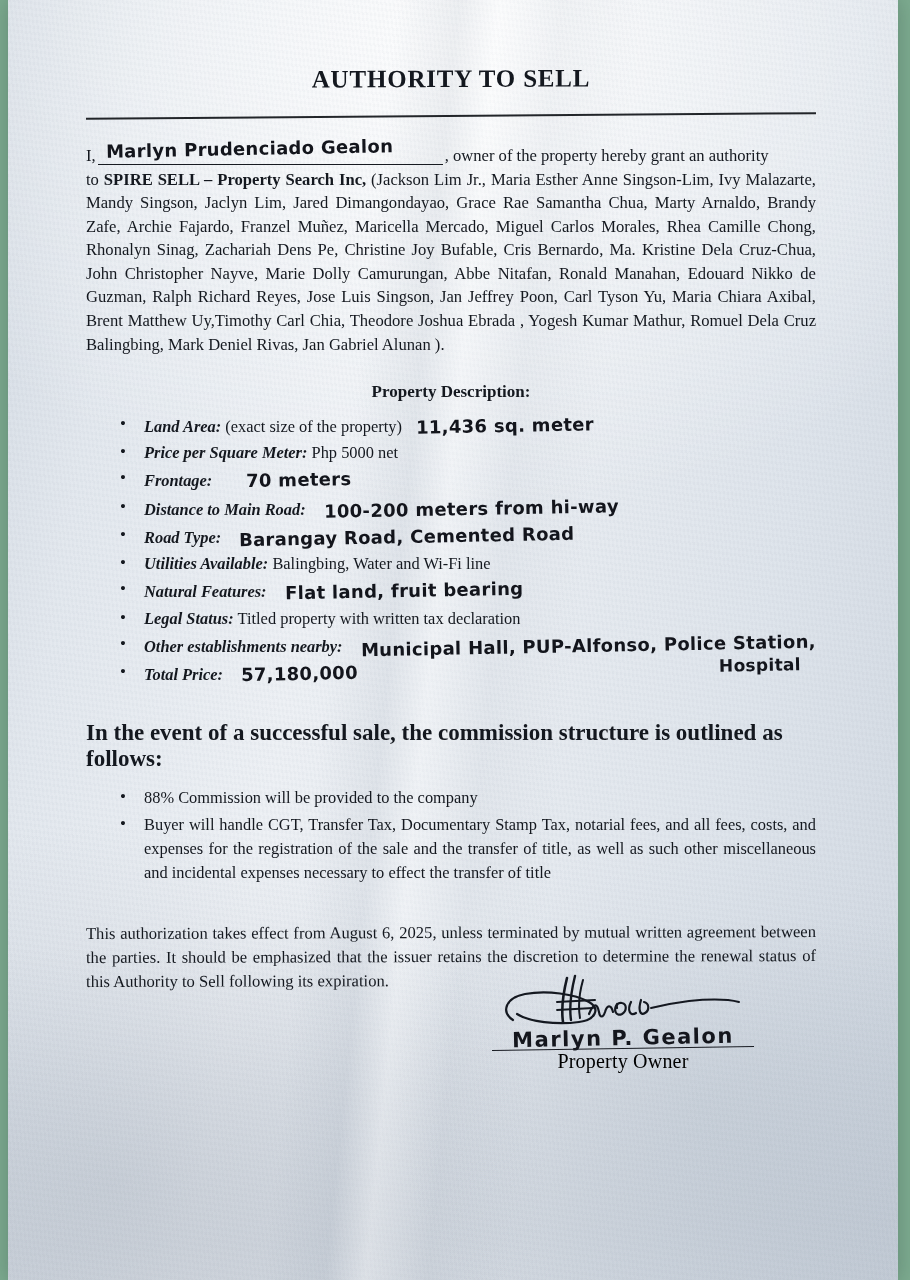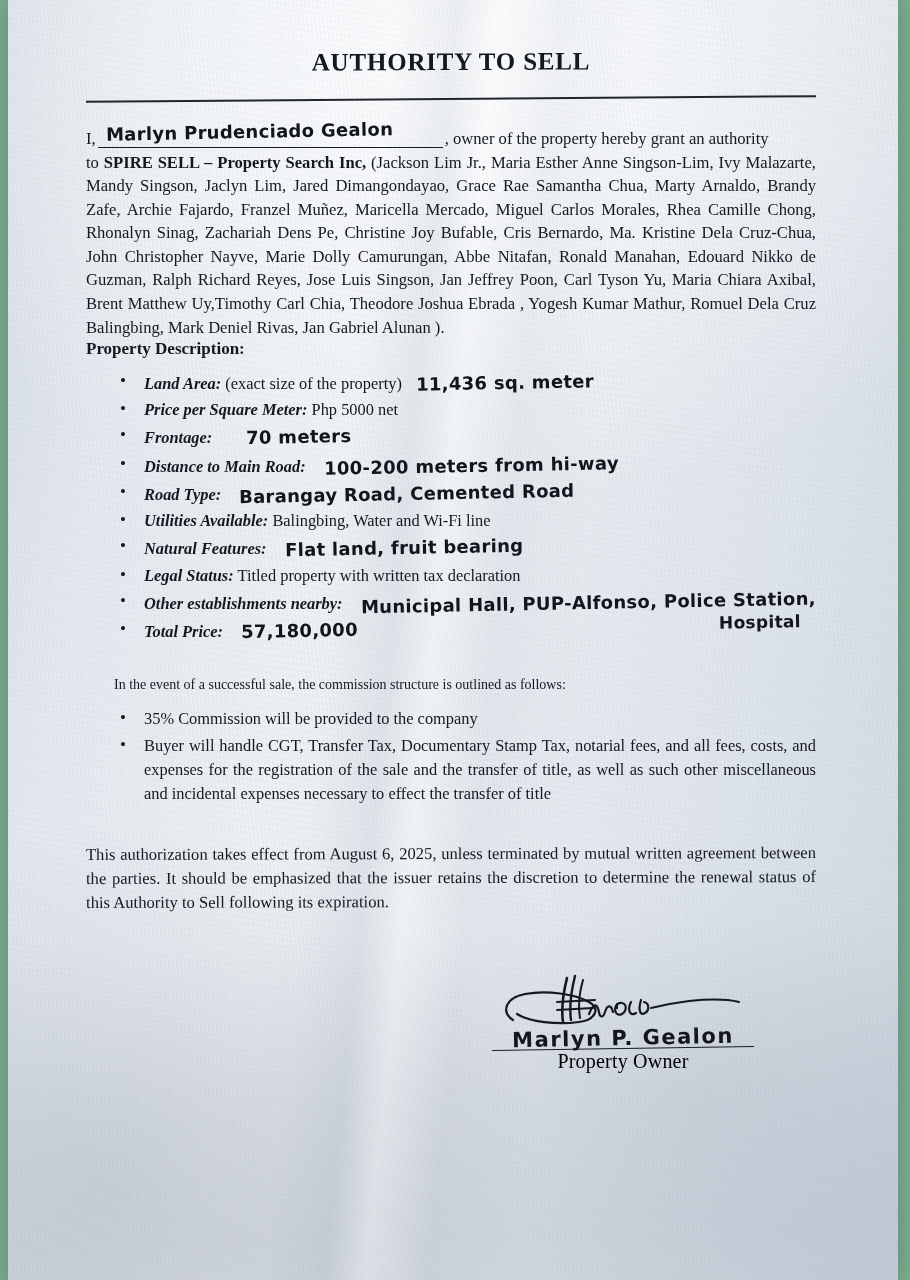--- a/index.html
+++ b/index.html
@@ -44,21 +44,21 @@
     position: absolute; inset: 0; pointer-events: none;
     background:
       linear-gradient(96deg, rgba(120,134,152,0.00) 38%, rgba(120,134,152,0.10) 44%, rgba(255,255,255,0.28) 48%, rgba(120,134,152,0.06) 54%, rgba(120,134,152,0.00) 62%),
       linear-gradient(178deg, rgba(255,255,255,0.0) 72%, rgba(126,140,158,0.10) 84%, rgba(118,132,150,0.16) 95%);
   }
 
   
   #doc {
     position: absolute;
     left: 78px;
-    top: 38px;
+    top: 55px;
     width: 730px;
     color: #14181f;
   }
 
   .doc-title {
     text-align: center;
     font-weight: bold;
     font-size: 25px;
     letter-spacing: .8px;
     margin: 14px 0 0 0;
@@ -109,20 +109,22 @@
   .name-blank .hw {
     position: absolute;
     left: 8px;
     bottom: 2px;
     white-space: nowrap;
   }
 
   .section-head {
     font-weight: bold;
     font-size: 17px;
+    margin-top: 26px;
+    text-align: center;
   }
 
   ul.props {
     margin: 12px 0 0 0;
     padding-left: 58px;
     list-style: none;
   }
   ul.props > li {
     position: relative;
     font-size: 16.4px;
@@ -141,24 +143,23 @@
 
   .hw-pad { margin-left: 10px; }
   .hw-wrap2 {
     position: absolute;
     left: 360px;
     top: 16px;
     white-space: nowrap;
   }
 
   .commission-head {
-    font-weight: normal;
-    font-size: 14px;
+    font-weight: bold;
+    font-size: 23px;
     margin-top: 34px;
-    margin-left: 28px;
   }
   ul.commission {
     margin: 14px 0 0 0;
     padding-left: 58px;
     list-style: none;
   }
   ul.commission > li {
     position: relative;
     font-size: 16.4px;
     line-height: 1.46;
@@ -277,21 +278,21 @@
         <span class="hw sm hw-wrap2" style="left:575px;top:20px">Hospital</span>
       </li>
       <li>
         <span class="lbl">Total Price:</span>
         <span class="hw" style="margin-left:14px">57,180,000</span>
       </li>
     </ul>
 
     <div class="commission-head">In the event of a successful sale, the commission structure is outlined as follows:</div>
     <ul class="commission">
-      <li>35% Commission will be provided to the company</li>
+      <li>88% Commission will be provided to the company</li>
       <li>Buyer will handle CGT, Transfer Tax, Documentary Stamp Tax, notarial fees, and all fees, costs, and expenses for the registration of the sale and the transfer of title, as well as such other miscellaneous and incidental expenses necessary to effect the transfer of title</li>
     </ul>
 
     <div class="closing">This authorization takes effect from August 6, 2025, unless terminated by mutual written agreement between the parties. It should be emphasized that the issuer retains the discretion to determine the renewal status of this Authority to Sell following its expiration.</div>
 
   </div>
 
   <div id="sig-block">
     <svg id="sig-svg" width="280" height="72" viewBox="0 0 280 72">
       <g fill="none" stroke="#141820" stroke-linecap="round" stroke-linejoin="round">

